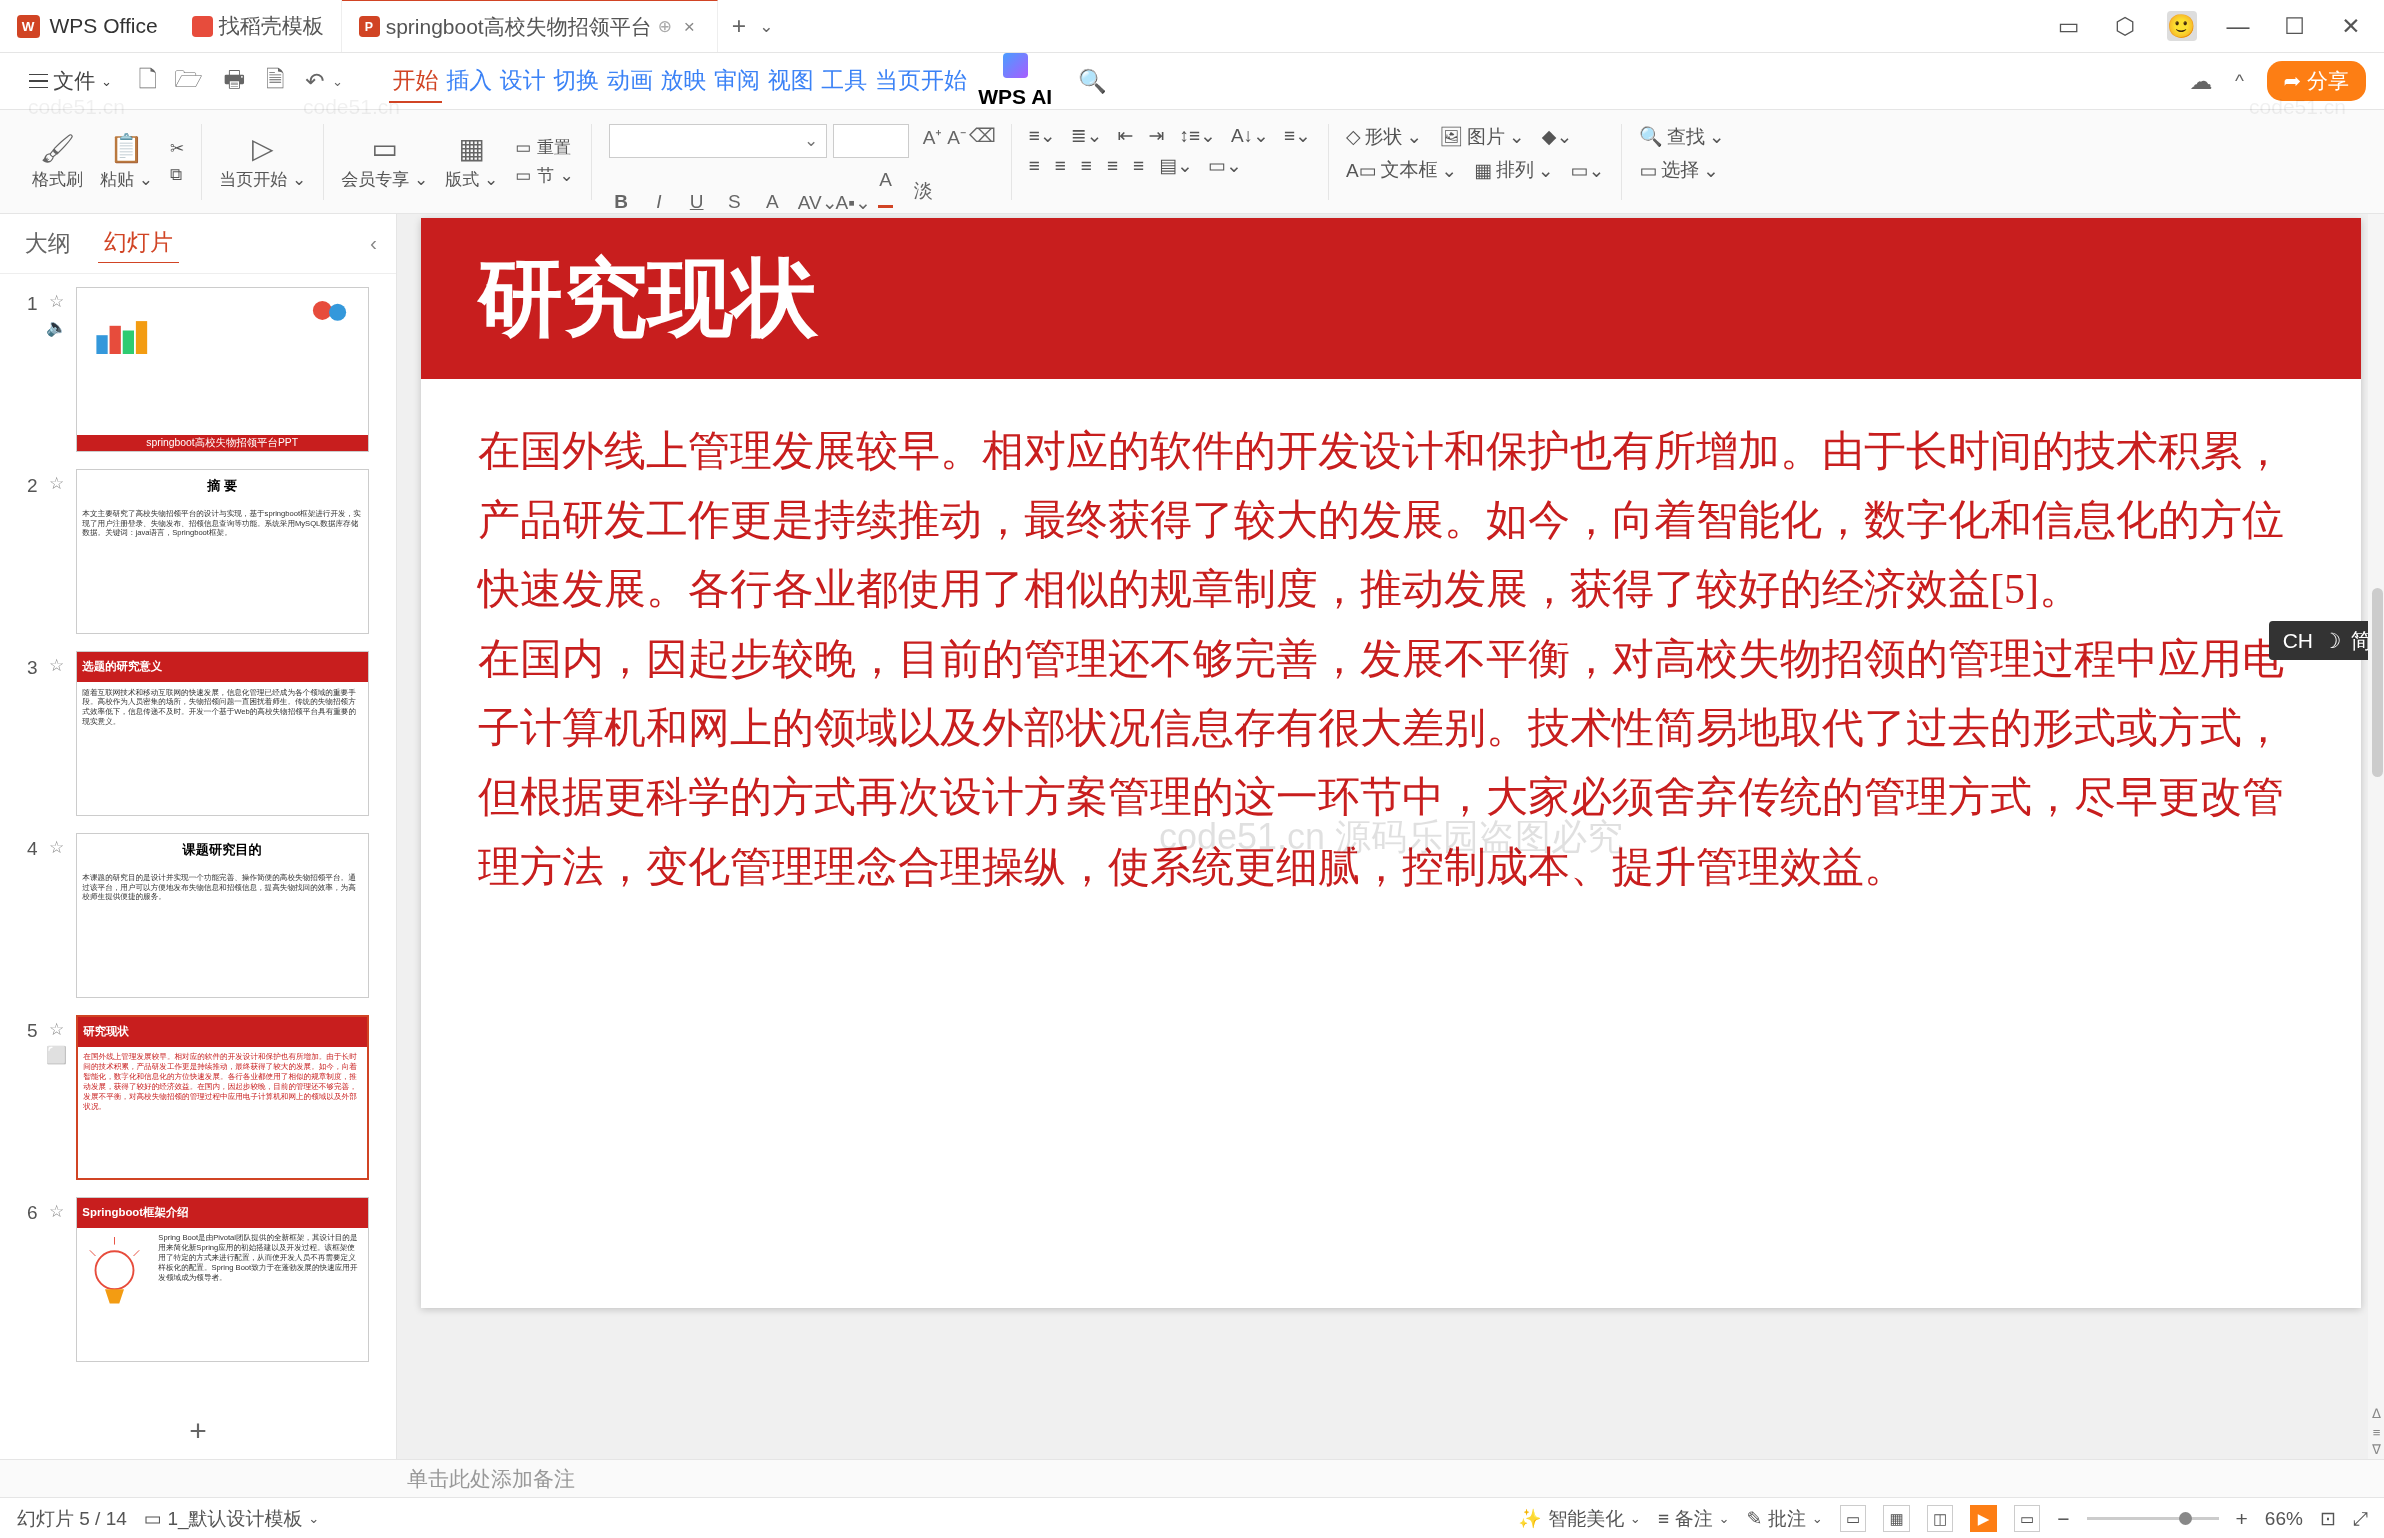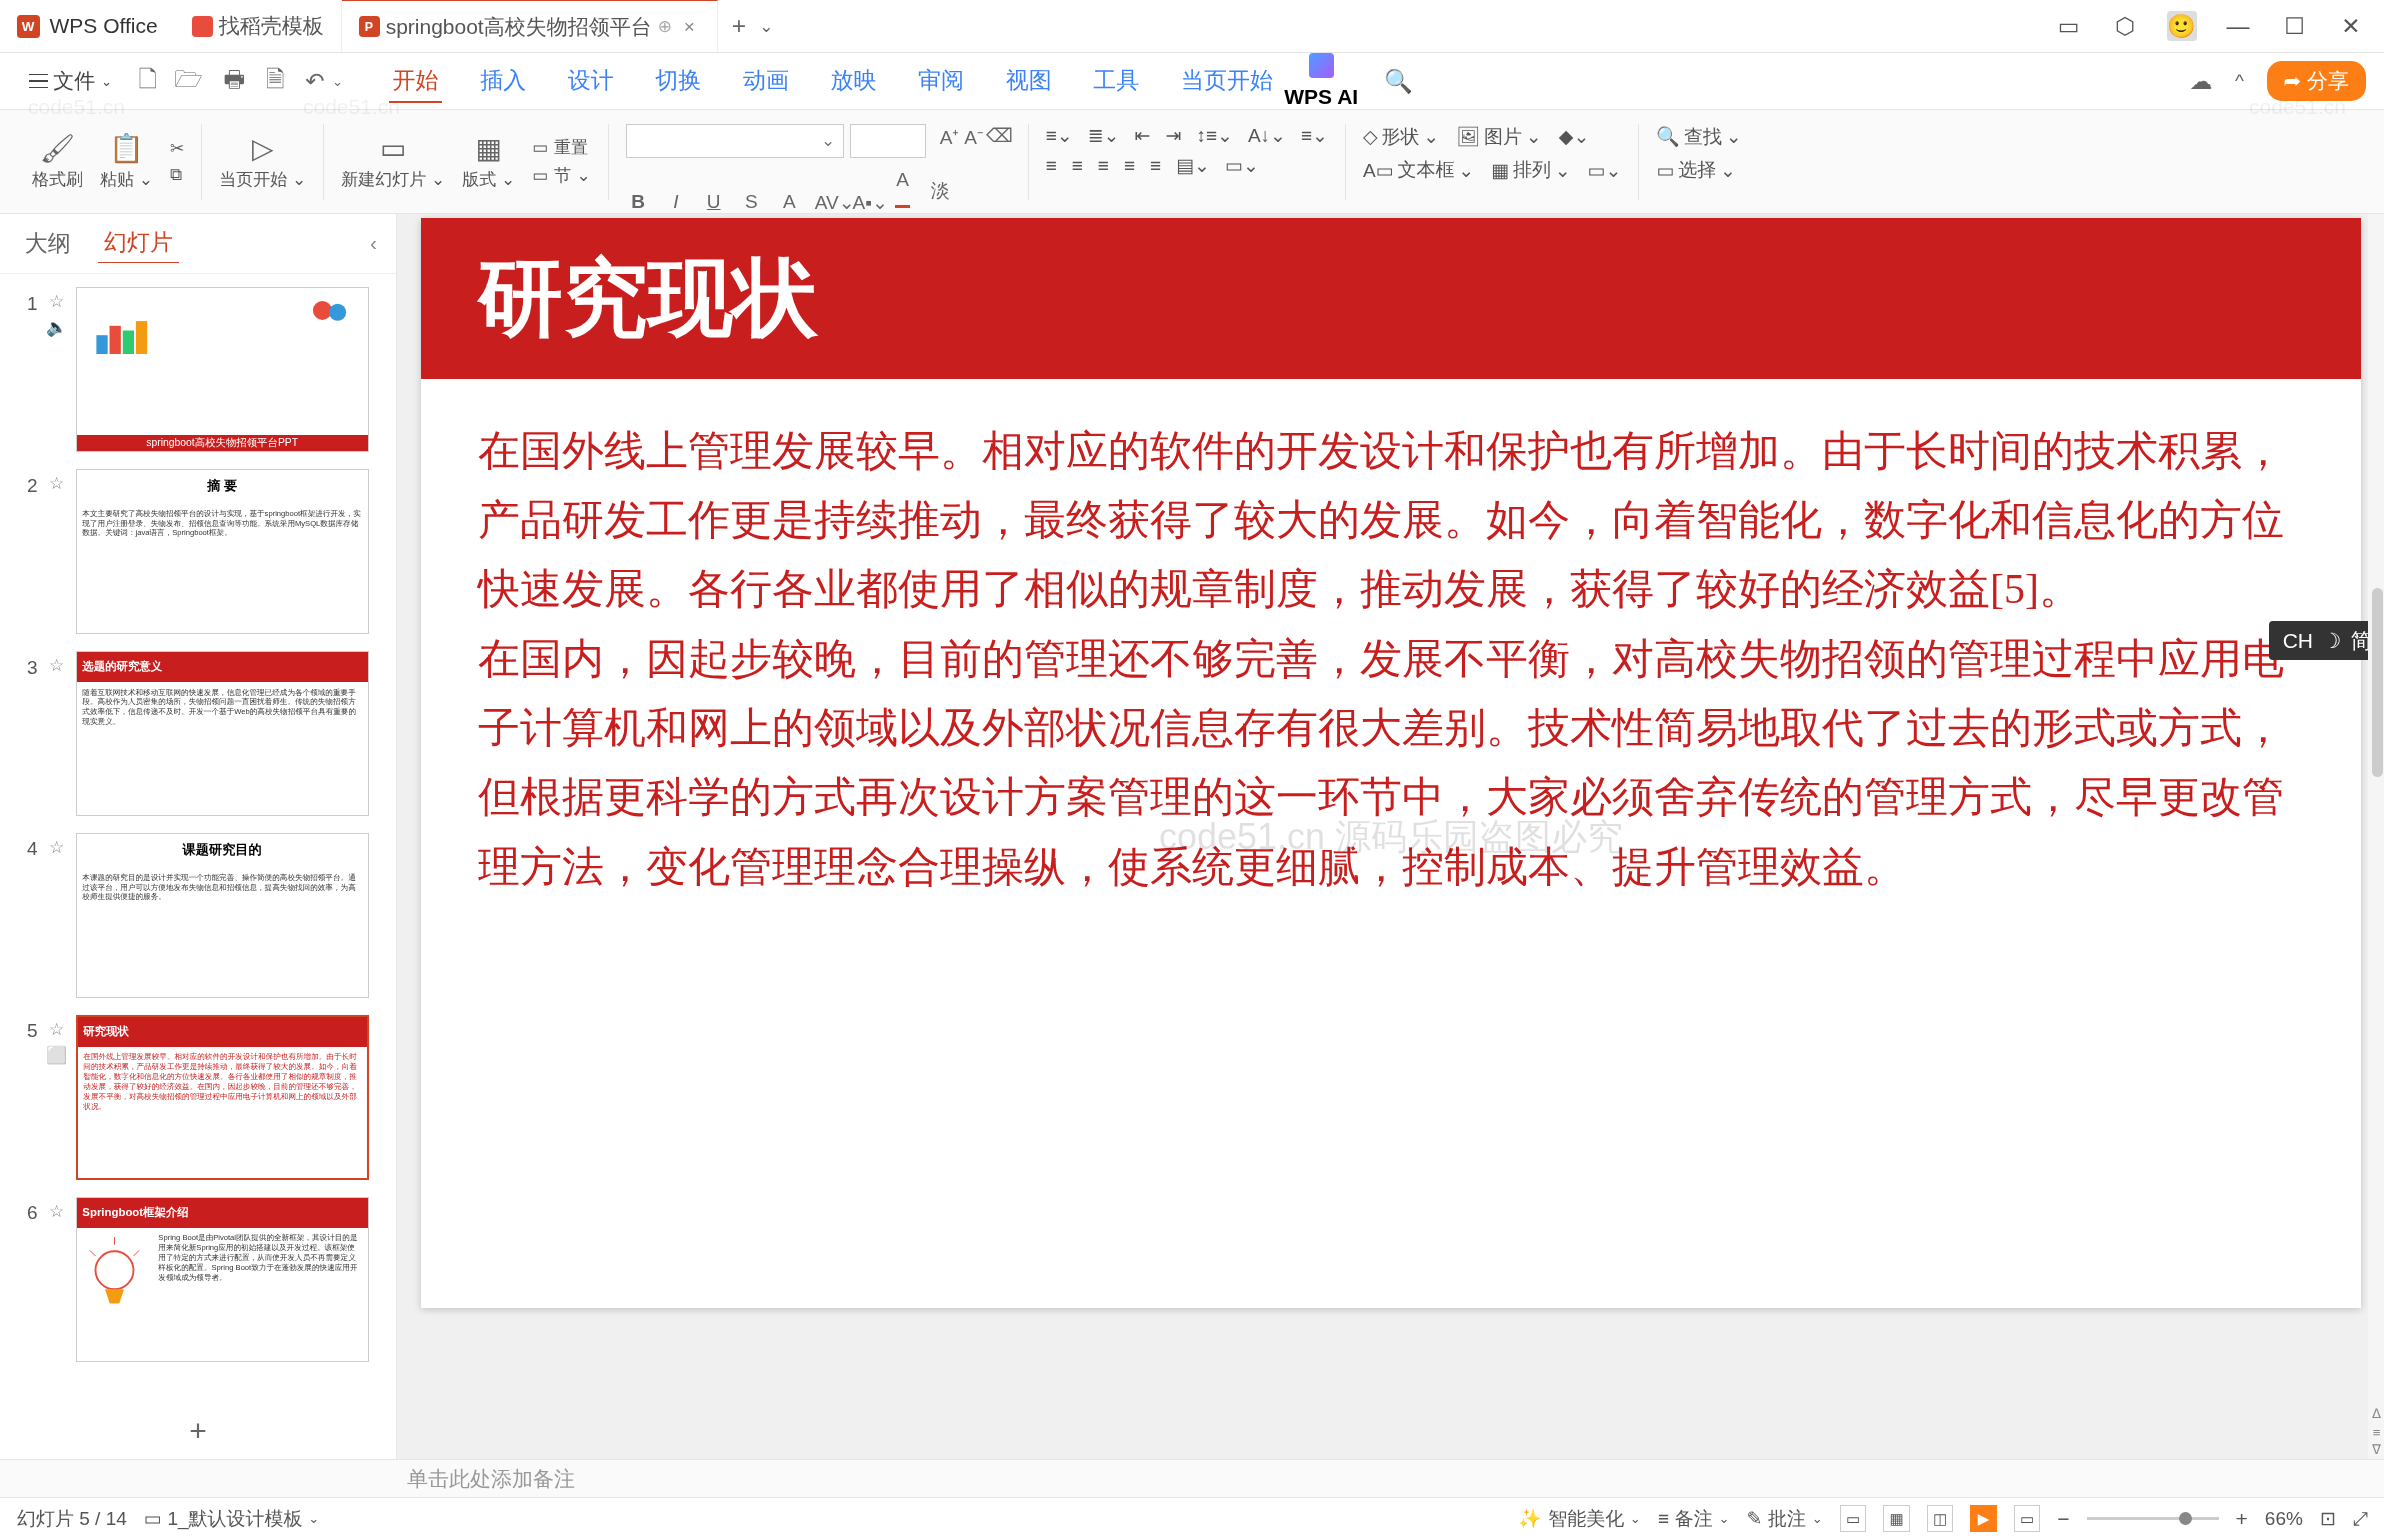--- a/index.html
+++ b/index.html
@@ -16,21 +16,21 @@
 .tab-dropdown { font-size: 17px; color: #666; }
 .titlebar-spacer { flex: 1; }
 .win-controls { display: flex; align-items: center; gap: 26.5px; padding-right: 19px; }
 .win-btn { width: 30px; height: 30px; display: flex; align-items: center; justify-content: center; font-size: 23px; color: #555; }
 
 
 .menubar { height: 57px; display: flex; align-items: center; padding: 0 19px; gap: 7.6px; border-bottom: 0.9px solid #e5e5e5; }
 .menu-btn { display: flex; align-items: center; gap: 5.7px; font-size: 21px; color: #444; padding: 5.7px 9.5px; }
 .hamburger { width: 19px; height: 15px; display: flex; flex-direction: column; justify-content: space-between; }
 .hamburger span { height: 1.9px; background: #444; }
-.menu-tabs { display: flex; gap: 34px; margin-left: 38px; }
+.menu-tabs { display: flex; margin-left: 38px; }
 .menu-tab { font-size: 23px; color: #3b82f6; padding: 5.7px 3.8px; }
 .menu-tab.active { color: #d14424; border-bottom: 2.8px solid #d14424; }
 .wpsai { display: flex; align-items: center; gap: 7.6px; font-size: 21px; font-weight: bold; flex-direction: column; }
 .wpsai-icon { width: 24.6px; height: 24.6px; background: linear-gradient(135deg,#4a9eff,#a85cff); border-radius: 3.8px; }
 .search-icon-menu { margin-left: 19px; }
 .menu-spacer { flex: 1; }
 .share-btn { background: #fd7e14; color: #fff; padding: 5.7px 17px; border-radius: 15px; font-size: 21px; }
 
 
 .ribbon { height: 104px; display: flex; align-items: center; padding: 0 15px; border-bottom: 0.9px solid #e5e5e5; background: #fafafa; }
@@ -203,21 +203,21 @@
   </div>
   <div class="ribbon-group">
     <div class="ribbon-btn">
       <div class="ribbon-icon">▷</div>
       <span><span>当页开始</span> ⌄</span>
     </div>
   </div>
   <div class="ribbon-group">
     <div class="ribbon-btn">
       <div class="ribbon-icon">▭</div>
-      <span><span>新建幻灯片</span> ⌄</span>
+      <span><span>会员专享</span> ⌄</span>
     </div>
     <div class="ribbon-btn">
       <div class="ribbon-icon">▦</div>
       <span><span>版式</span> ⌄</span>
     </div>
     <div class="ribbon-small">
       <div class="rs-btn">▭ <span>重置</span></div>
       <div class="rs-btn">▭ <span>节</span> ⌄</div>
     </div>
   </div>

